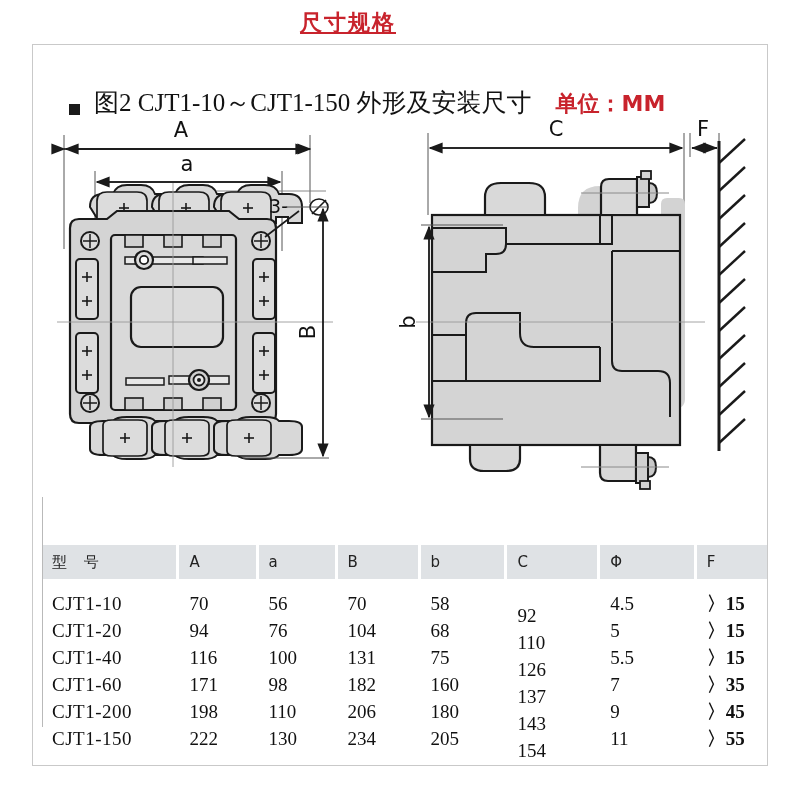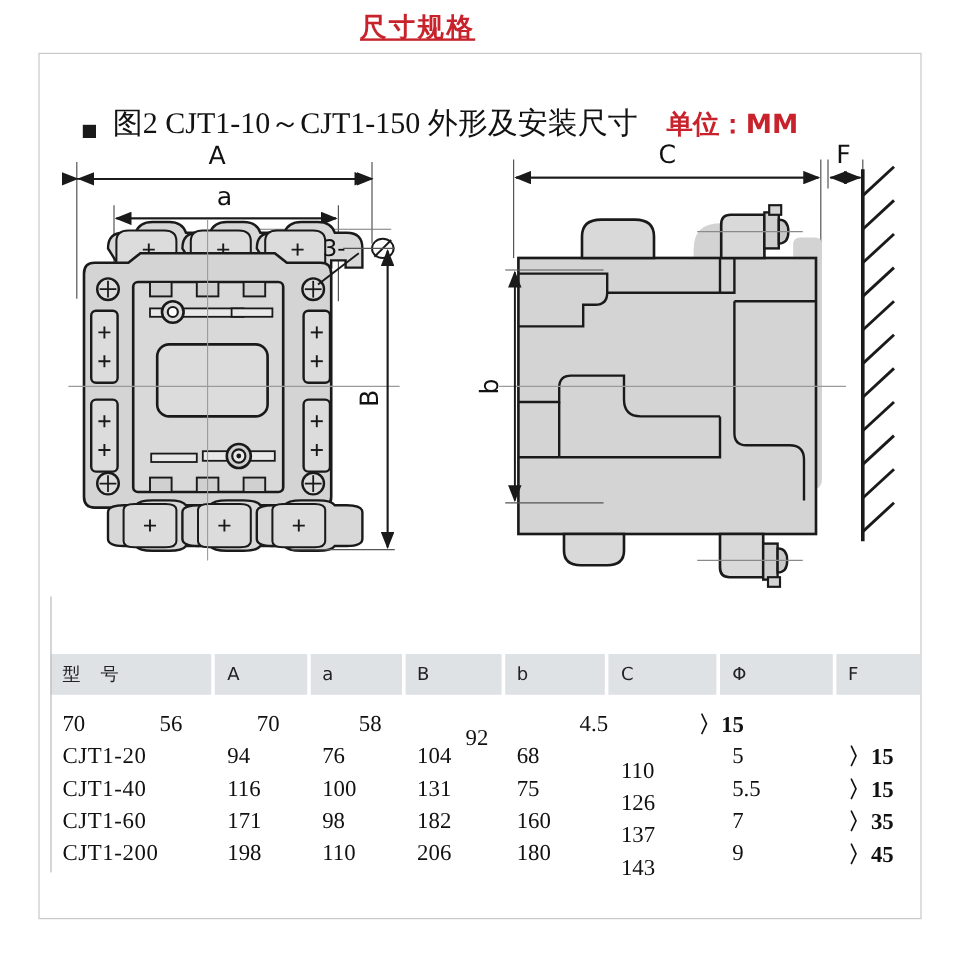--- a/index.html
+++ b/index.html
@@ -419,20 +419,21 @@
         <div class="th c3">B</div>
         <div class="th c4">b</div>
         <div class="th c5">C</div>
         <div class="th c6">Φ</div>
         <div class="th c7">F</div>
       </div>
 
       <div style="height:11px"></div>
 
       <div class="trow">
+        <div class="td c0">CJT1-10</div>
         <div class="td c1">70</div>
         <div class="td c2">56</div>
         <div class="td c3">70</div>
         <div class="td c4">58</div>
         <div class="td c5">92</div>
         <div class="td c6">4.5</div>
         <div class="td c7">〉15</div>
       </div>
 
       <div class="trow">
@@ -472,16 +473,26 @@
         <div class="td c0">CJT1-200</div>
         <div class="td c1">198</div>
         <div class="td c2">110</div>
         <div class="td c3">206</div>
         <div class="td c4">180</div>
         <div class="td c5">143</div>
         <div class="td c6">9</div>
         <div class="td c7">〉45</div>
       </div>
 
+      <div class="trow">
+        <div class="td c0">CJT1-150</div>
+        <div class="td c1">222</div>
+        <div class="td c2">130</div>
+        <div class="td c3">234</div>
+        <div class="td c4">205</div>
+        <div class="td c5">154</div>
+        <div class="td c6">11</div>
+        <div class="td c7">〉55</div>
+      </div>
     </div>
 
   </div>
 </div>
 
 </body></html>

